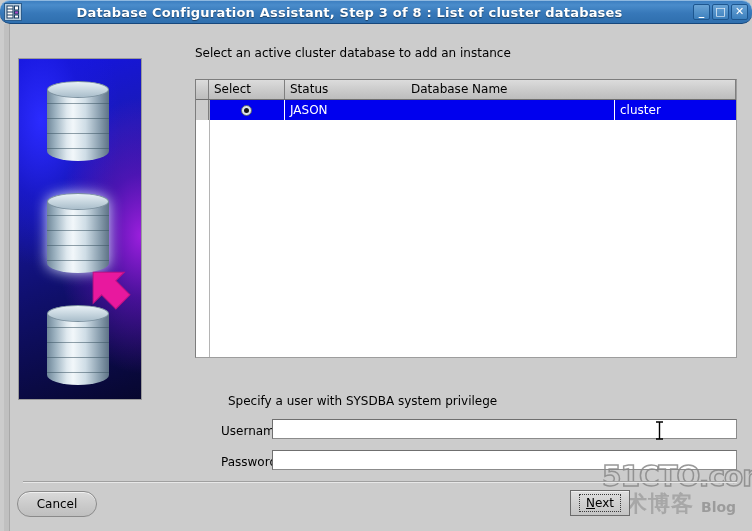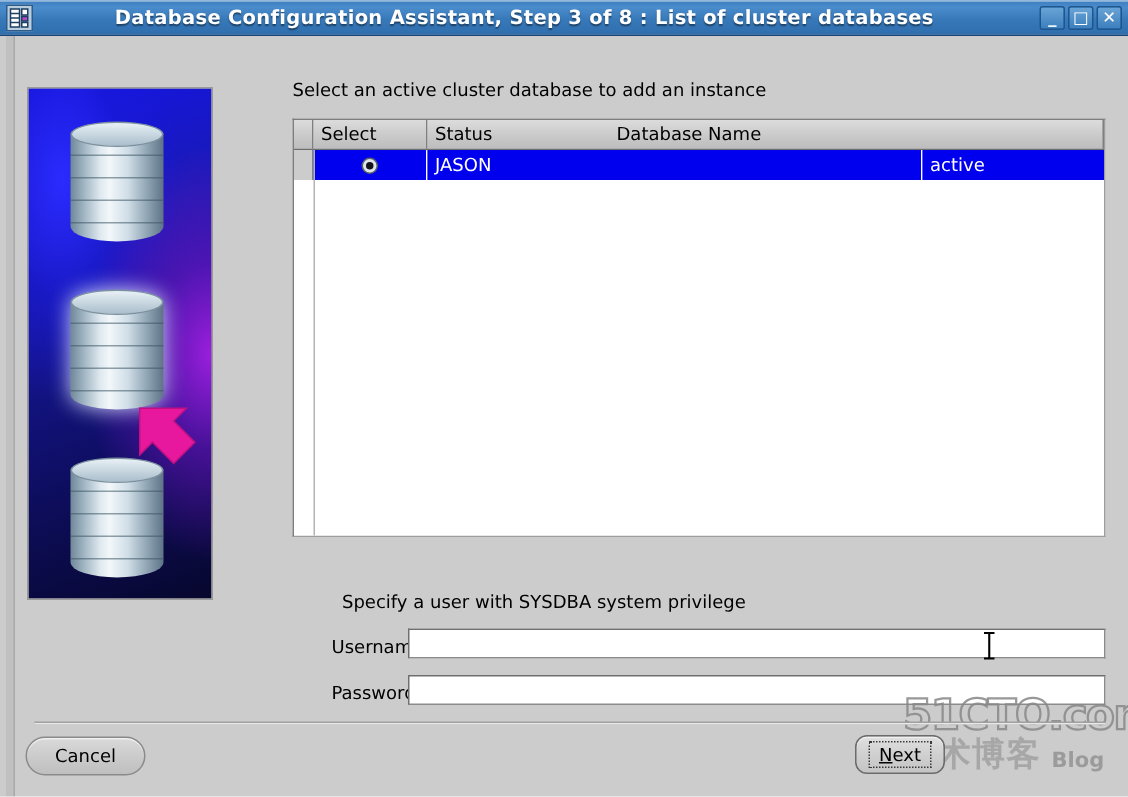--- a/index.html
+++ b/index.html
@@ -25,20 +25,21 @@
     position: absolute;
     left: 0; top: 0;
     width: 752px;
     height: 24px;
     background: linear-gradient(to bottom, #3d7fc1 0%, #4a8ccb 18%, #3778b9 55%, #2f6fae 100%);
     border-top: 1px solid #8fb9e0;
     border-bottom: 1px solid #16477c;
     box-sizing: border-box;
     display: flex;
     align-items: center;
+    border-radius: 10px;
   }
   .title-icon {
     width: 18px;
     height: 18px;
     margin-left: 4px;
     margin-right: 4px;
     flex: 0 0 auto;
     background: #b9cddd;
     border: 1px solid #2a5c8d;
     box-sizing: border-box;
@@ -157,21 +158,21 @@
     left: 66px;
     top: 198px;
     width: 56px;
     height: 56px;
   }
 
   
   .instruction {
     position: absolute;
     left: 195px;
-    top: 53px;
+    top: 46px;
     font-size: 12px;
     color: #000000;
     white-space: nowrap;
   }
 
   
   .tablewrap {
     position: absolute;
     left: 195px;
     top: 79px;
@@ -377,21 +378,21 @@
   .btn-help   { left: 107px; top: 491px; width: 80px; }
 
   .btn-back {
     left: 488px; top: 491px; width: 82px;
     border-radius: 13px 0 0 13px;
     gap: 7px;
     padding-right: 8px;
   }
   .btn-next {
     left: 570px; top: 490px; width: 60px;
-    border-radius: 8px;
+    border-radius: 0;
     border: 1px solid #6b6b6b;
     background: linear-gradient(to bottom, #e0e0e0 0%, #d0d0d0 50%, #c4c4c4 100%);
   }
   .btn-next .inner {
     border: 1px dotted #3a3a3a;
     padding: 1px 6px;
     line-height: 14px;
   }
   .chev {
     display: inline-block;
@@ -473,21 +474,21 @@
       <div class="th c-select">Select</div>
       <div class="th c-status">Status</div>
       <div class="th c-name">Database Name</div>
     </div>
     <div class="trow selected">
       <div class="td rowhdr"></div>
       <div class="td c-select">
         <span class="radio-on"></span>
       </div>
       <div class="td c-name">JASON</div>
-      <div class="td c-status">active</div>
+      <div class="td c-status">cluster</div>
     </div>
     <div class="tbody-filler"></div>
     <div class="grid-left"></div>
   </div>
 
   <div class="cred-label">Specify a user with SYSDBA system privilege</div>
 
   <div class="field-label lbl-user">Username:</div>
   <div class="textfield fld-user"></div>
 

